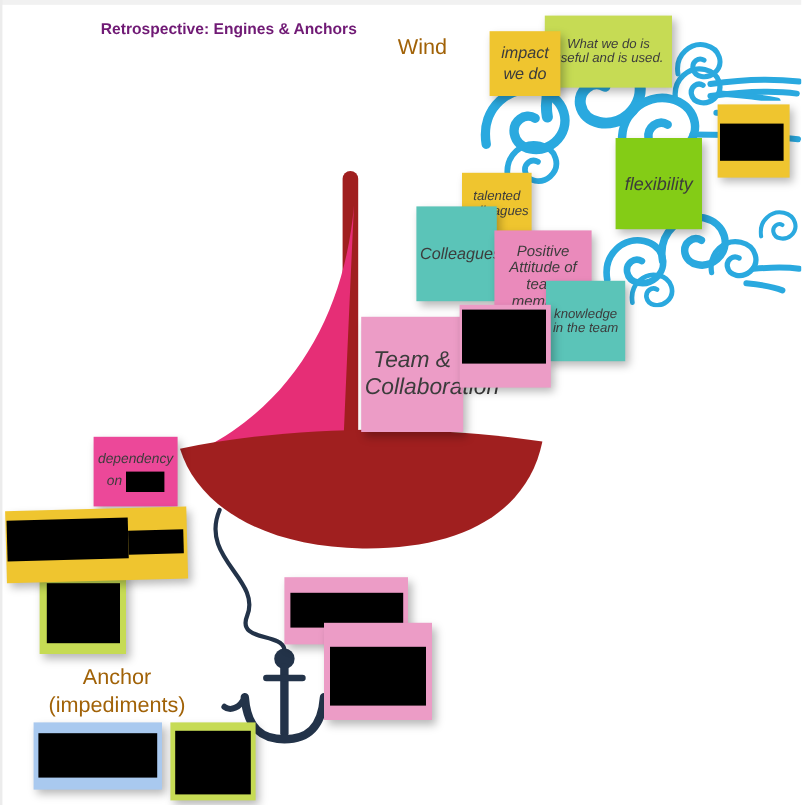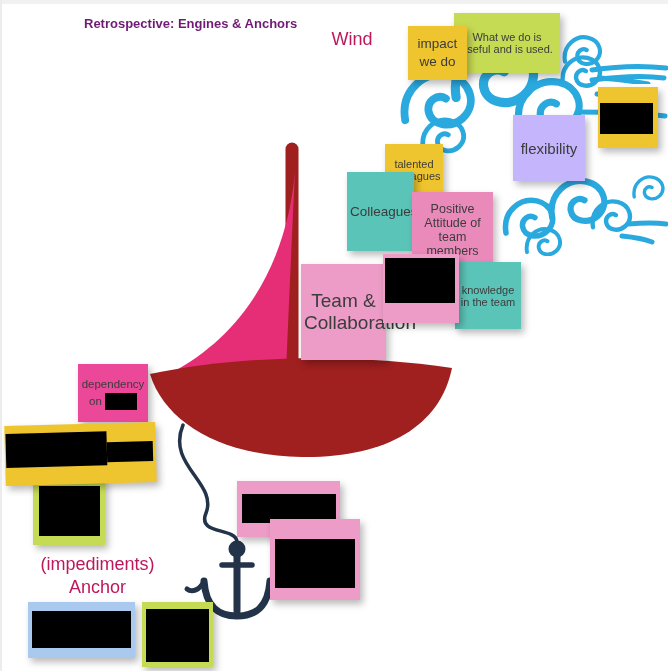--- a/index.html
+++ b/index.html
@@ -7,32 +7,32 @@
     position:relative;width:668px;height:671px;overflow:hidden;
     background:#ffffff;font-family:"Liberation Sans",sans-serif;
   }
   .edge-top{position:absolute;left:0;top:0;width:668px;height:4px;background:#f1f1f1;}
   .edge-left{position:absolute;left:0;top:0;width:2px;height:671px;background:#ececec;}
 
   .board-title{
     position:absolute;left:36px;top:15px;width:240px;
     font-size:13px;font-weight:bold;color:#701a75;line-height:1.35;margin-left:48px;
   }
-  .heading{position:absolute;text-align:center;color:#be185d;line-height:1.3;}
+  .heading{position:absolute;text-align:center;color:#a16207;line-height:1.3;}
   .heading-wind{left:272px;top:28px;width:160px;font-size:18px;}
   .heading-anchor{left:15px;top:553px;width:165px;font-size:18px;}
 
   .layer{position:absolute;left:0;top:0;}
 
   .note{
     position:absolute;display:flex;align-items:center;justify-content:center;
     text-align:center;color:#3c3c3c;padding:3px;box-sizing:border-box;
     box-shadow:3px 4px 7px rgba(0,0,0,0.28);
   }
-  .note .txt{width:100%;}
+  .note .txt{width:100%;font-style:italic;}
   .redact{position:absolute;background:var(--c-redaction);}
   .inline-redact{display:inline-block;vertical-align:middle;background:var(--c-redaction);width:32px;height:17px;}
 
   .wind-stroke{stroke:var(--c-wind);fill:none;stroke-linecap:round;}
   .navy-stroke{stroke:var(--c-navy);fill:none;stroke-linecap:round;}
 </style>
 </head>
 <body>
 
 <div id="board">
@@ -91,41 +91,41 @@
     <div class="txt">What we do is useful and is used.</div>
   </div>
   <div class="note" style="left: 408px; top: 26px; width: 59px; height: 54px; font-size: 13.5px; line-height: 1.3; background: rgb(239, 197, 47);">
     <div class="txt">impact we do</div>
   </div>
 
   <div class="note" style="left: 598px; top: 87px; width: 60px; height: 61px; background: rgb(239, 197, 47);">
     <div class="redact" style="left:2px;top:16px;width:53px;height:31px;"></div>
   </div>
 
-  <div class="note" style="left: 513px; top: 115px; width: 72px; height: 66px; font-size: 15px; background: #c4b5fd;">
+  <div class="note" style="left: 513px; top: 115px; width: 72px; height: 76px; font-size: 15px; background: #84cc16;">
     <div class="txt">flexibility</div>
   </div>
 
   <div class="note" style="left: 385px; top: 144px; width: 58px; height: 52px; font-size: 11px; background: rgb(239, 197, 47);">
     <div class="txt">talented colleagues</div>
   </div>
 
   <div class="note" style="left: 347px; top: 172px; width: 67px; height: 79px; font-size: 13.5px; background: rgb(91, 196, 184);">
     <div class="txt">Colleagues</div>
   </div>
 
   <div class="note" style="left: 412px; top: 192px; width: 81px; height: 76px; font-size: 12.5px; background: rgb(234, 138, 187);">
     <div class="txt">Positive Attitude of team members</div>
   </div>
 
   <div class="note" style="left: 301px; top: 226px; width: 85px; height: 96px; font-size: 19px; background: rgb(236, 156, 198); margin-top: 38px;">
     <div class="txt">Team &amp; Collaboration</div>
   </div>
 
-  <div class="note" style="left: 455px; top: 262px; width: 66px; height: 67px; font-size: 11px; background: rgb(91, 196, 184);">
+  <div class="note" style="left: 455px; top: 234px; width: 66px; height: 67px; font-size: 11px; background: rgb(91, 196, 184);">
     <div class="txt">knowledge in the team</div>
   </div>
 
   <div class="note" style="left: 383px; top: 254px; width: 76px; height: 69px; background: rgb(236, 156, 198);">
     <div class="redact" style="left:2px;top:4px;width:70px;height:45px;"></div>
   </div>
 
   <div class="note" style="left: 78px; top: 364px; width: 70px; height: 58px; font-size: 11.5px; line-height: 1.5; background: #ec4899;">
     <div class="txt">
       <div>dependency</div>
@@ -161,16 +161,16 @@
 
   <div class="board-title">
     <div>Retrospective: Engines &amp; Anchors</div>
   </div>
 
   <div class="heading heading-wind">
     <div>Wind</div>
   </div>
 
   <div class="heading heading-anchor">
+    <div>Anchor</div>
     <div>(impediments)</div>
-    <div>Anchor</div>
   </div>
 </div>
 
 </body></html>

